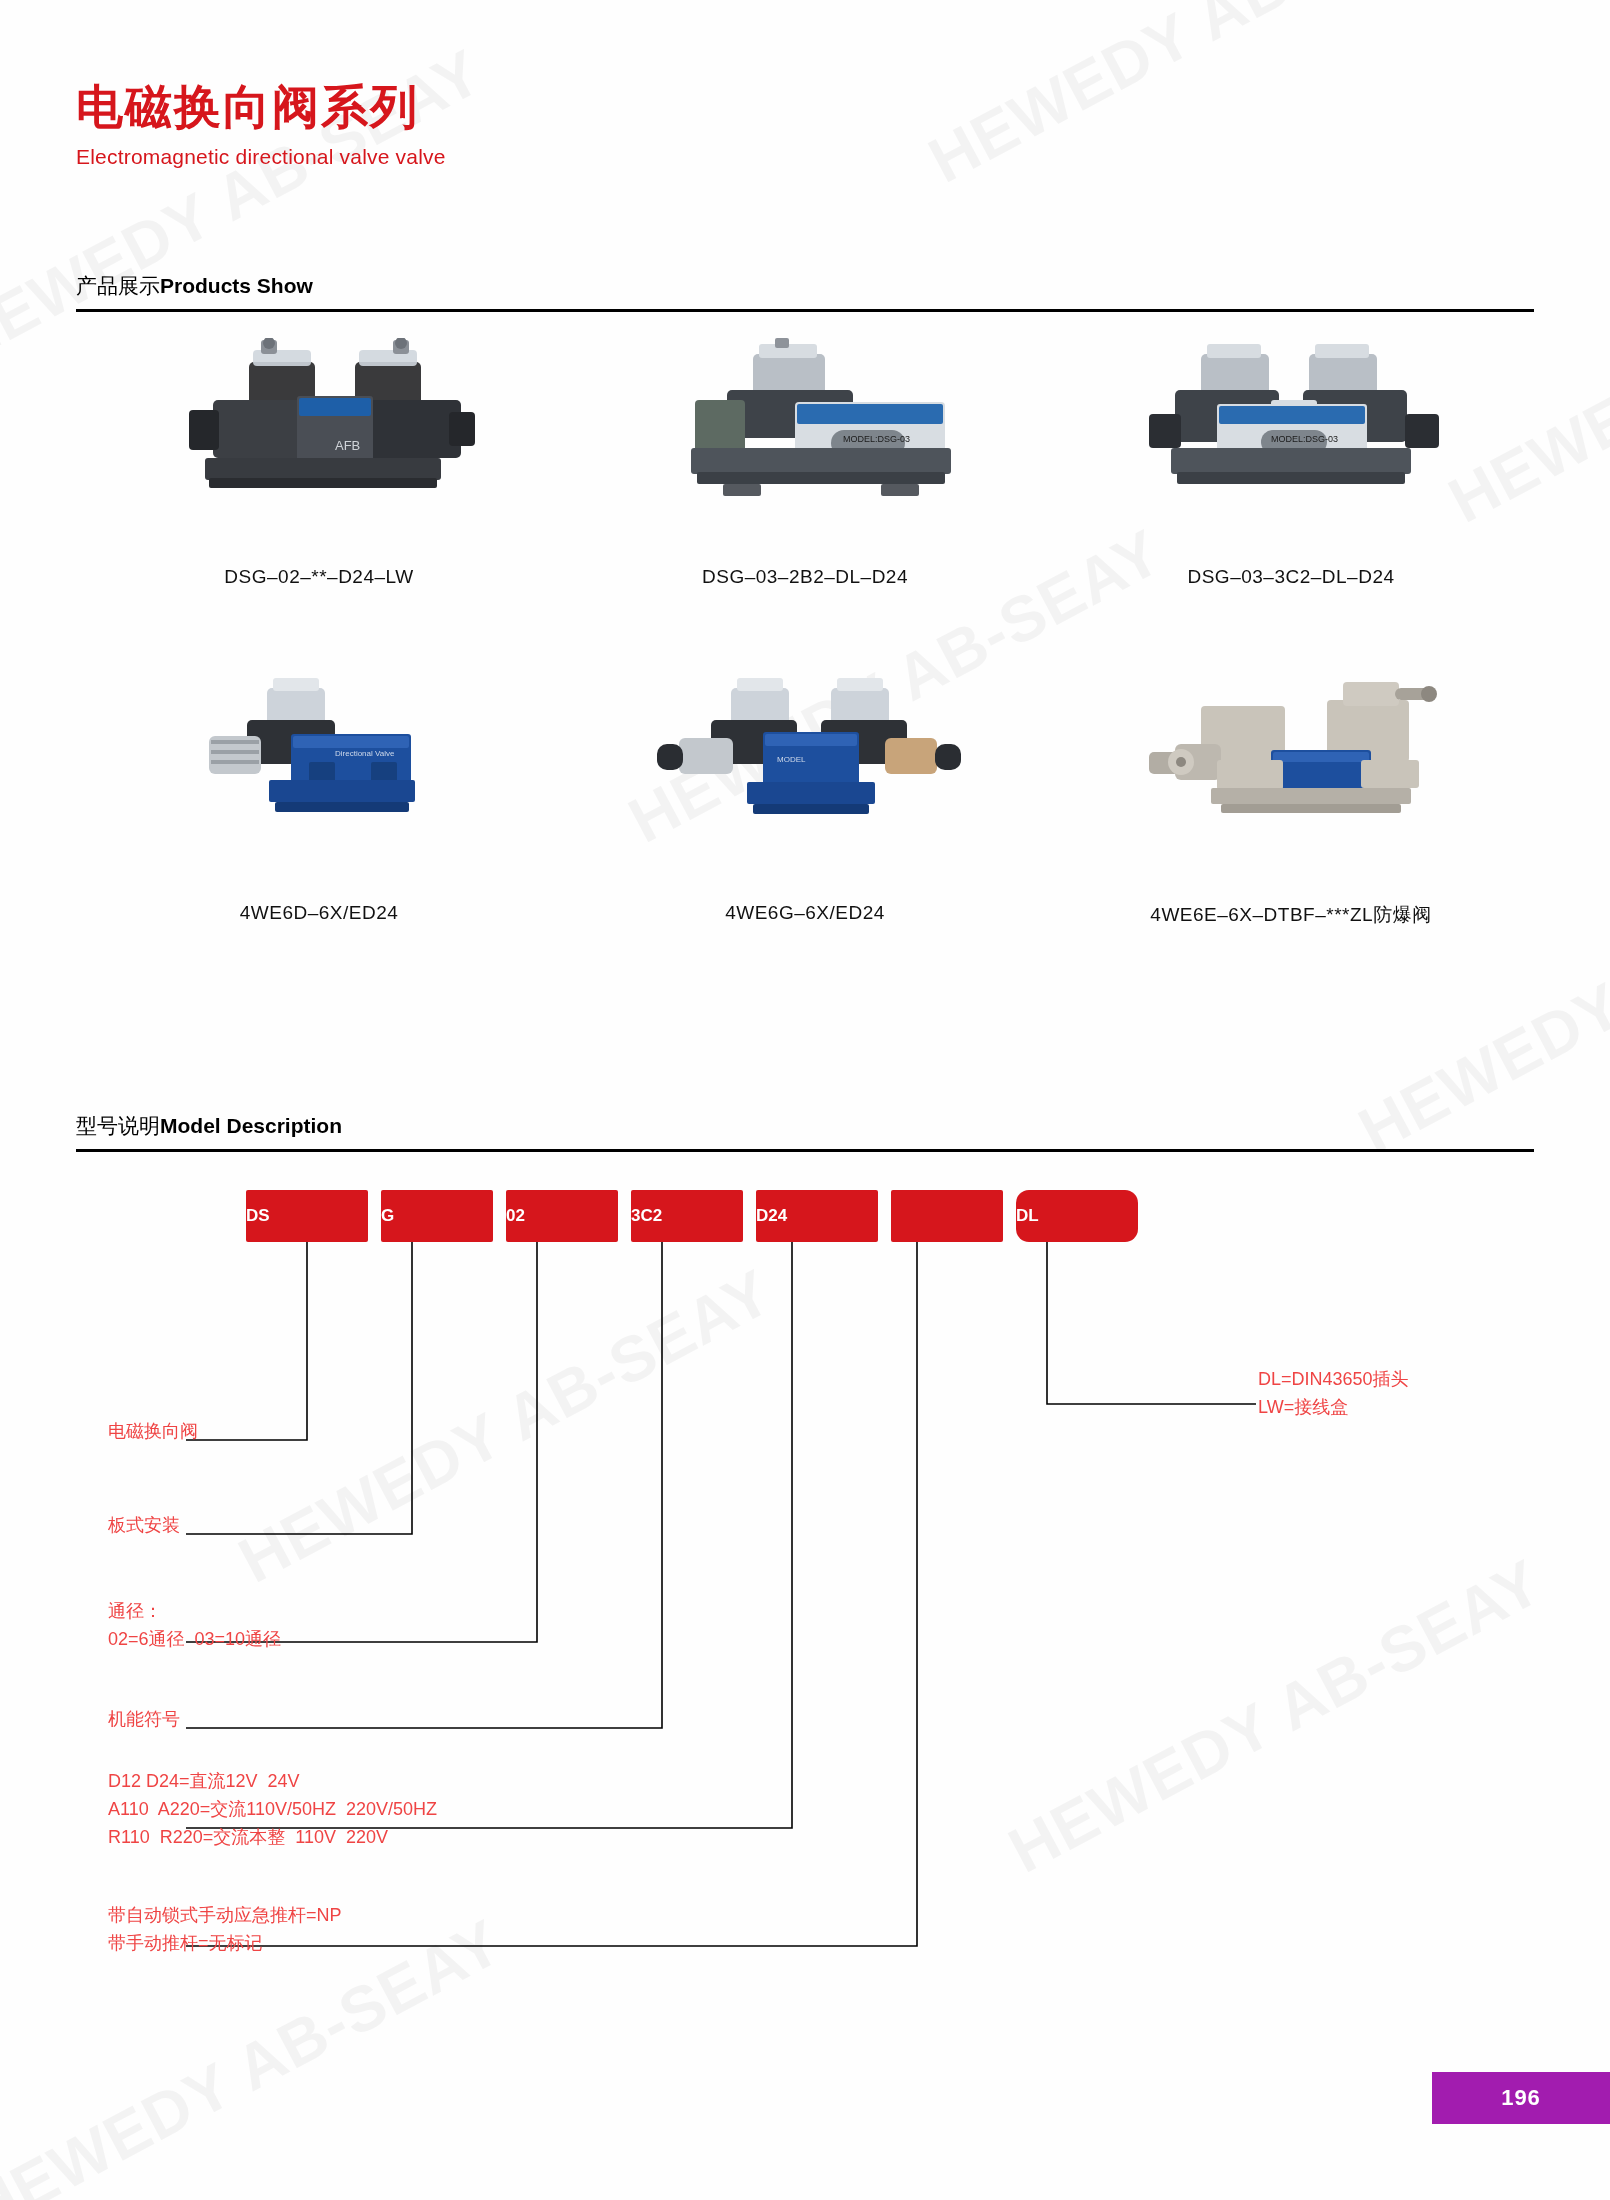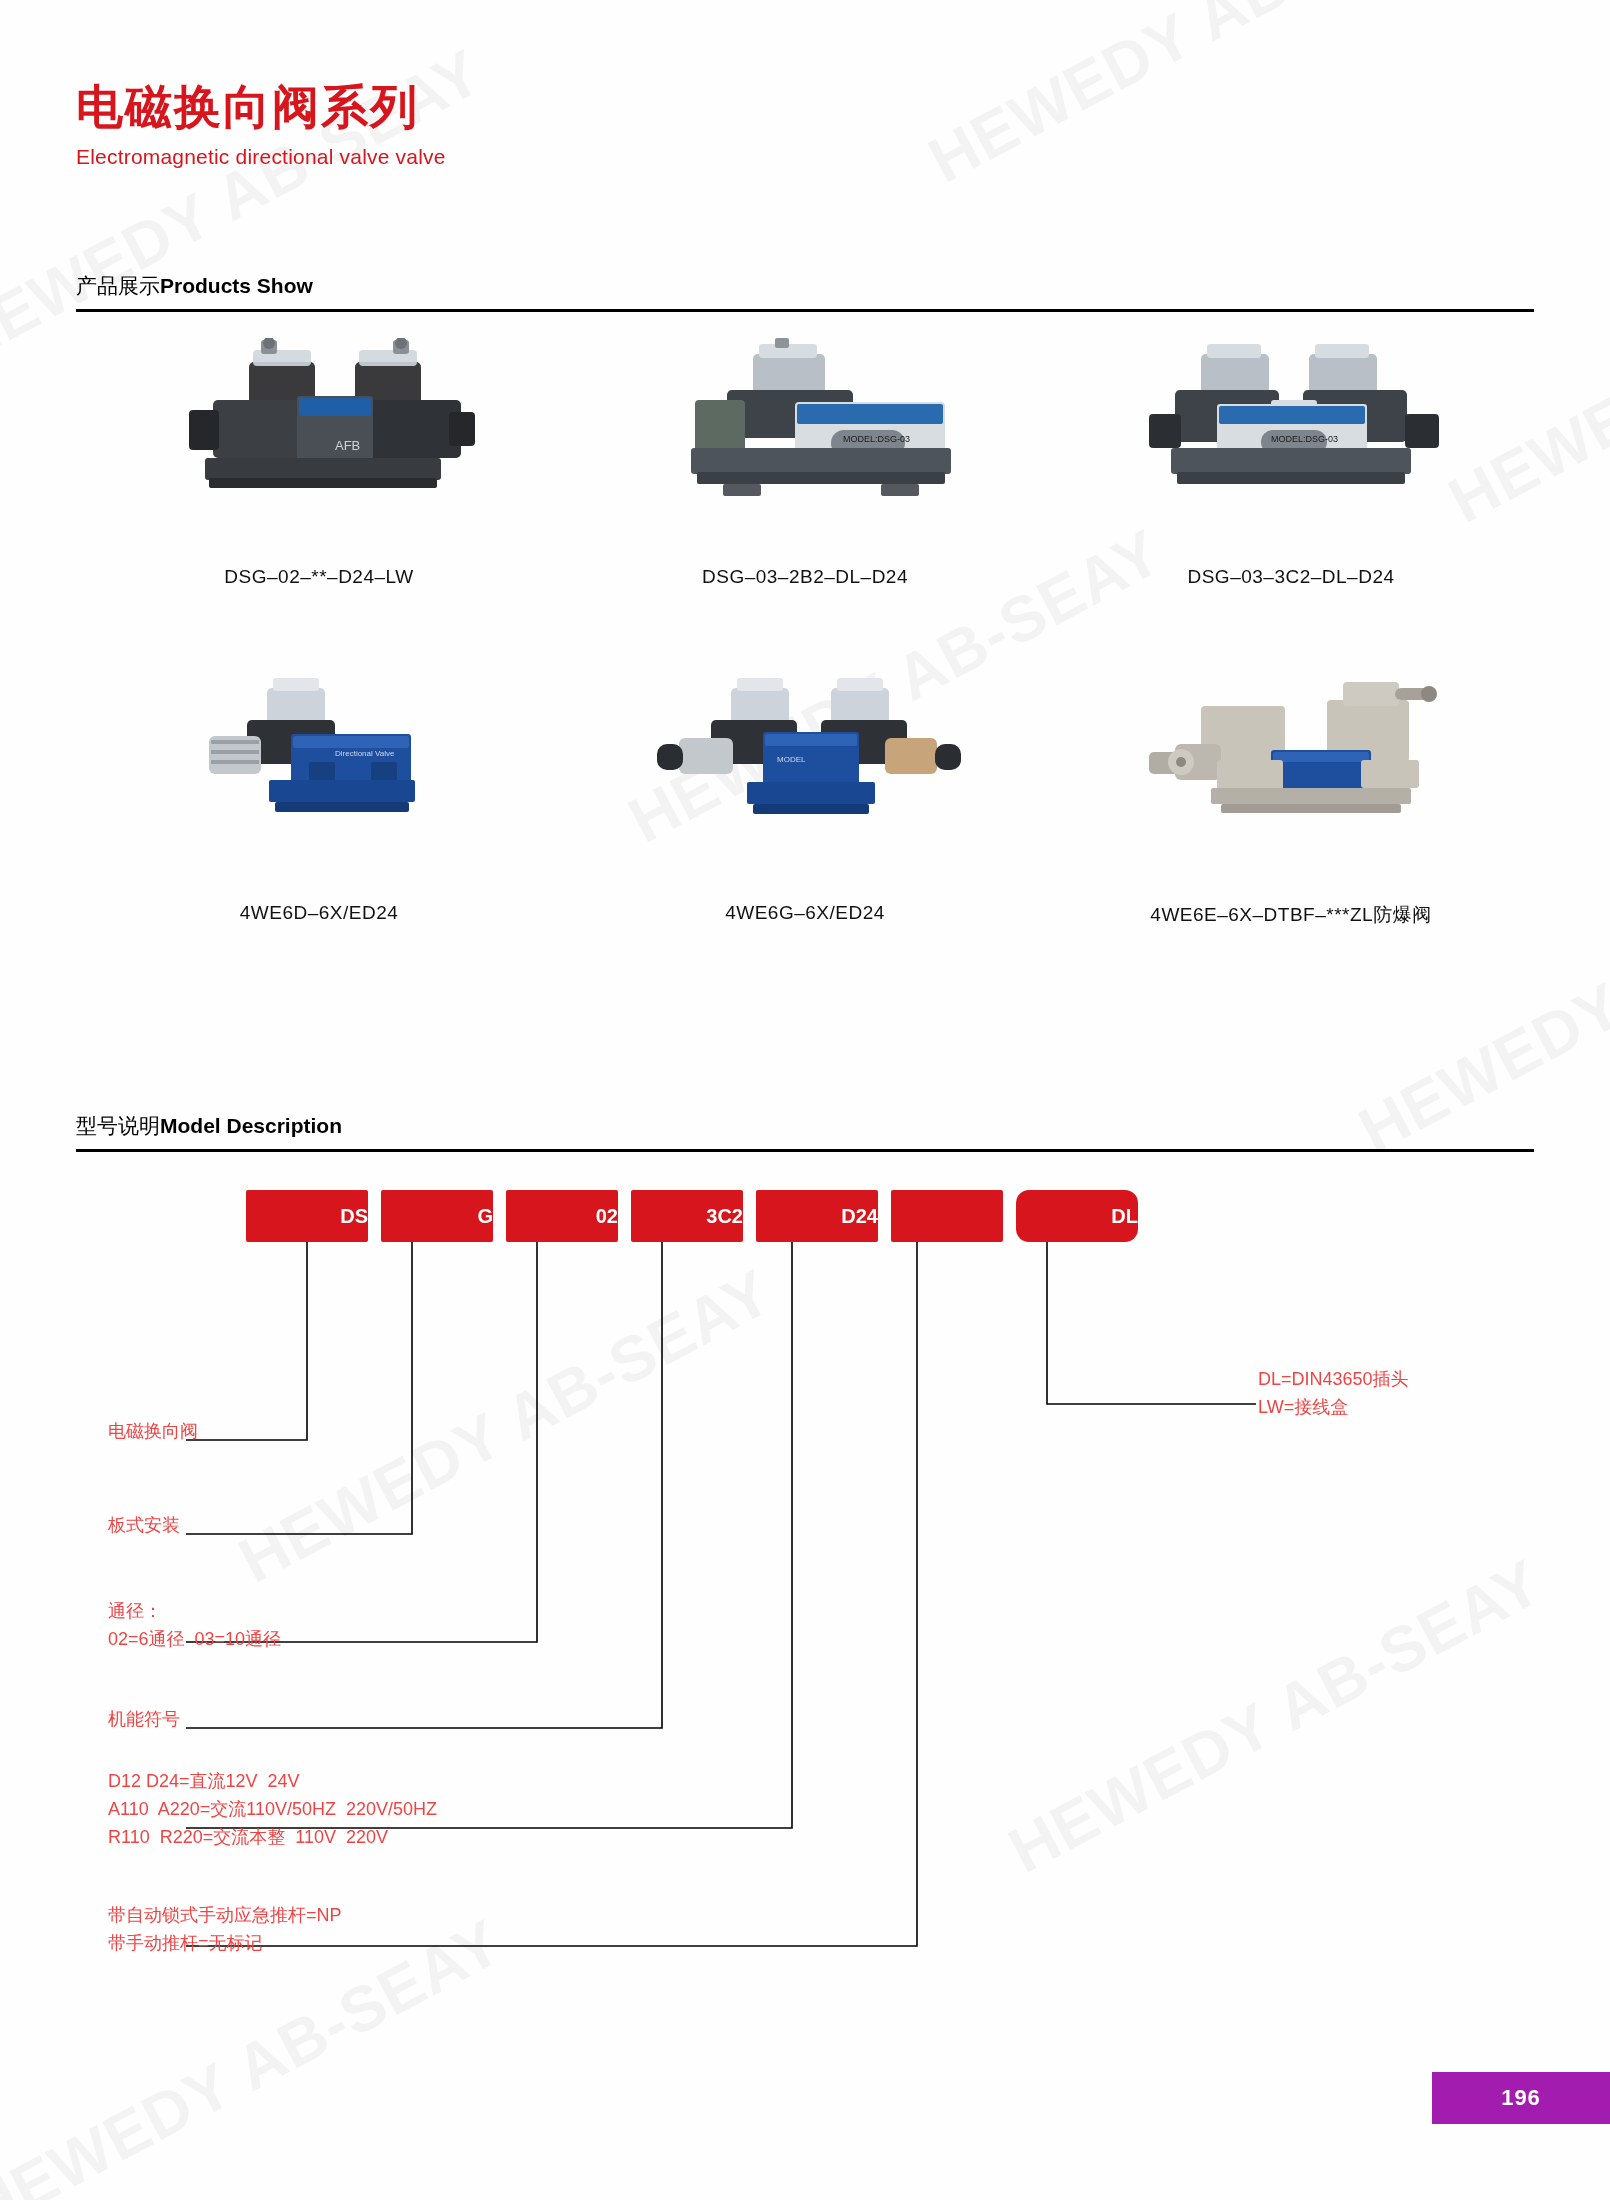--- a/index.html
+++ b/index.html
@@ -106,22 +106,22 @@
   .tokens {
     position: absolute;
     left: 170px; top: 0;
     display: flex;
     gap: 13px;
   }
   .token {
     background: #d6161c;
     color: #fff;
     font-weight: bold;
-    font-size: 20px;
-    text-align: right;
+    font-size: 17px;
+    text-align: left;
     line-height: 52px;
     height: 52px;
     border-radius: 2px;
   }
   .leaders { position: absolute; left: 0; top: 0; width: 1458px; height: 850px; }
   .lbl {
     position: absolute;
     font-size: 18px;
     color: #ef4444;
     line-height: 1.55;

